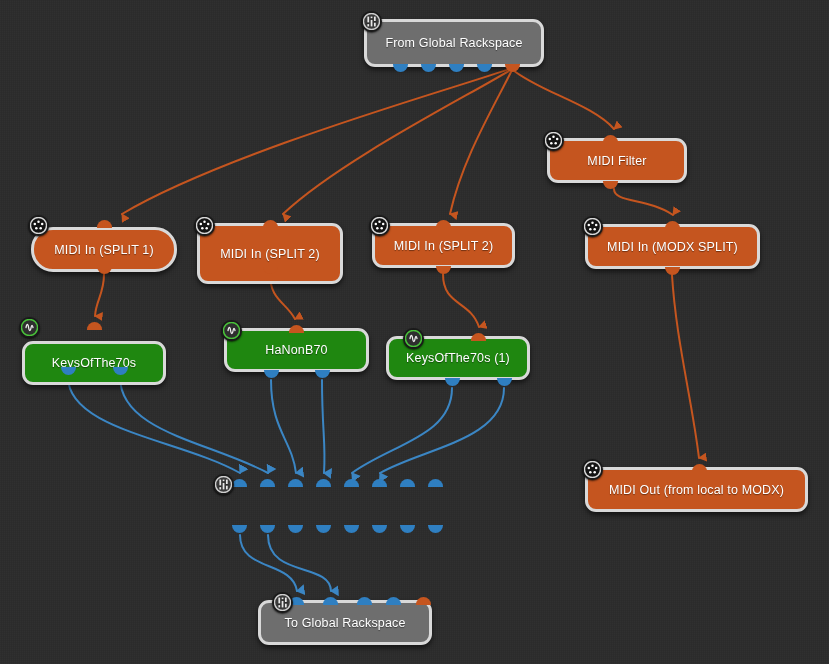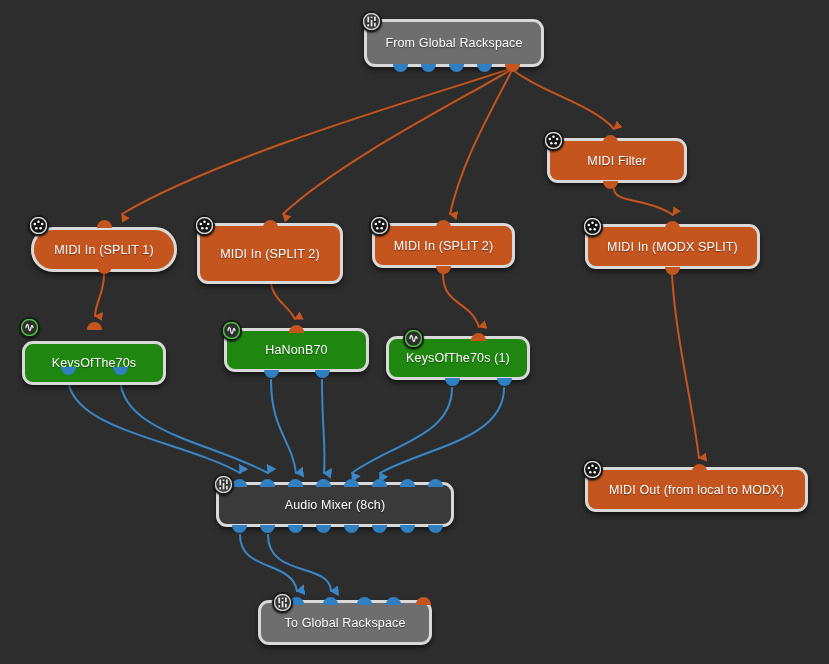--- a/index.html
+++ b/index.html
@@ -264,23 +264,20 @@
   <div class="badge" style="left:403px; top:328px;">
     <svg width="17" height="17" viewBox="0 0 17 17">
       <circle cx="8.5" cy="8.5" r="8" fill="#2e2e2e" stroke="#49c23a" stroke-width="1.5"></circle>
       <path d="M5,8.5 C5.8,4.5 7,4.5 7.6,8.5 C8.2,12.5 9.4,12.5 10.1,8.5 C10.6,5.6 11.4,5.6 12,8.5" stroke="#f0f0f0" stroke-width="1.3" fill="none" stroke-linecap="round"></path>
     </svg>
   </div>
   <div class="port in midi" style="left:471px; top:333px;"></div>
   <div class="port out audio" style="left:445px; top:378px;"></div>
   <div class="port out audio" style="left:497px; top:378px;"></div>
 
-  <div class="node global" style="left:216px; top:482px; width:238px; height:45px; background:#3a3a3a;">
-    <span class="label">Audio Mixer (8ch)</span>
-  </div>
   <div class="badge" style="left:213px; top:474px;">
     <svg width="17" height="17" viewBox="0 0 17 17">
       <circle cx="8.5" cy="8.5" r="8" fill="#3a3a3a" stroke="#cfcfcf" stroke-width="1.4"></circle>
       <rect x="4.4" y="3.6" width="1.7" height="9.8" fill="#e8e8e8"></rect>
       <rect x="7.7" y="3.6" width="1.7" height="9.8" fill="#e8e8e8"></rect>
       <rect x="11" y="3.6" width="1.7" height="9.8" fill="#e8e8e8"></rect>
       <rect x="3.8" y="9.4" width="2.9" height="1.7" fill="#2a2a2a"></rect>
       <rect x="7.1" y="5.2" width="2.9" height="1.7" fill="#2a2a2a"></rect>
       <rect x="10.4" y="8.0" width="2.9" height="1.7" fill="#2a2a2a"></rect>
     </svg>

